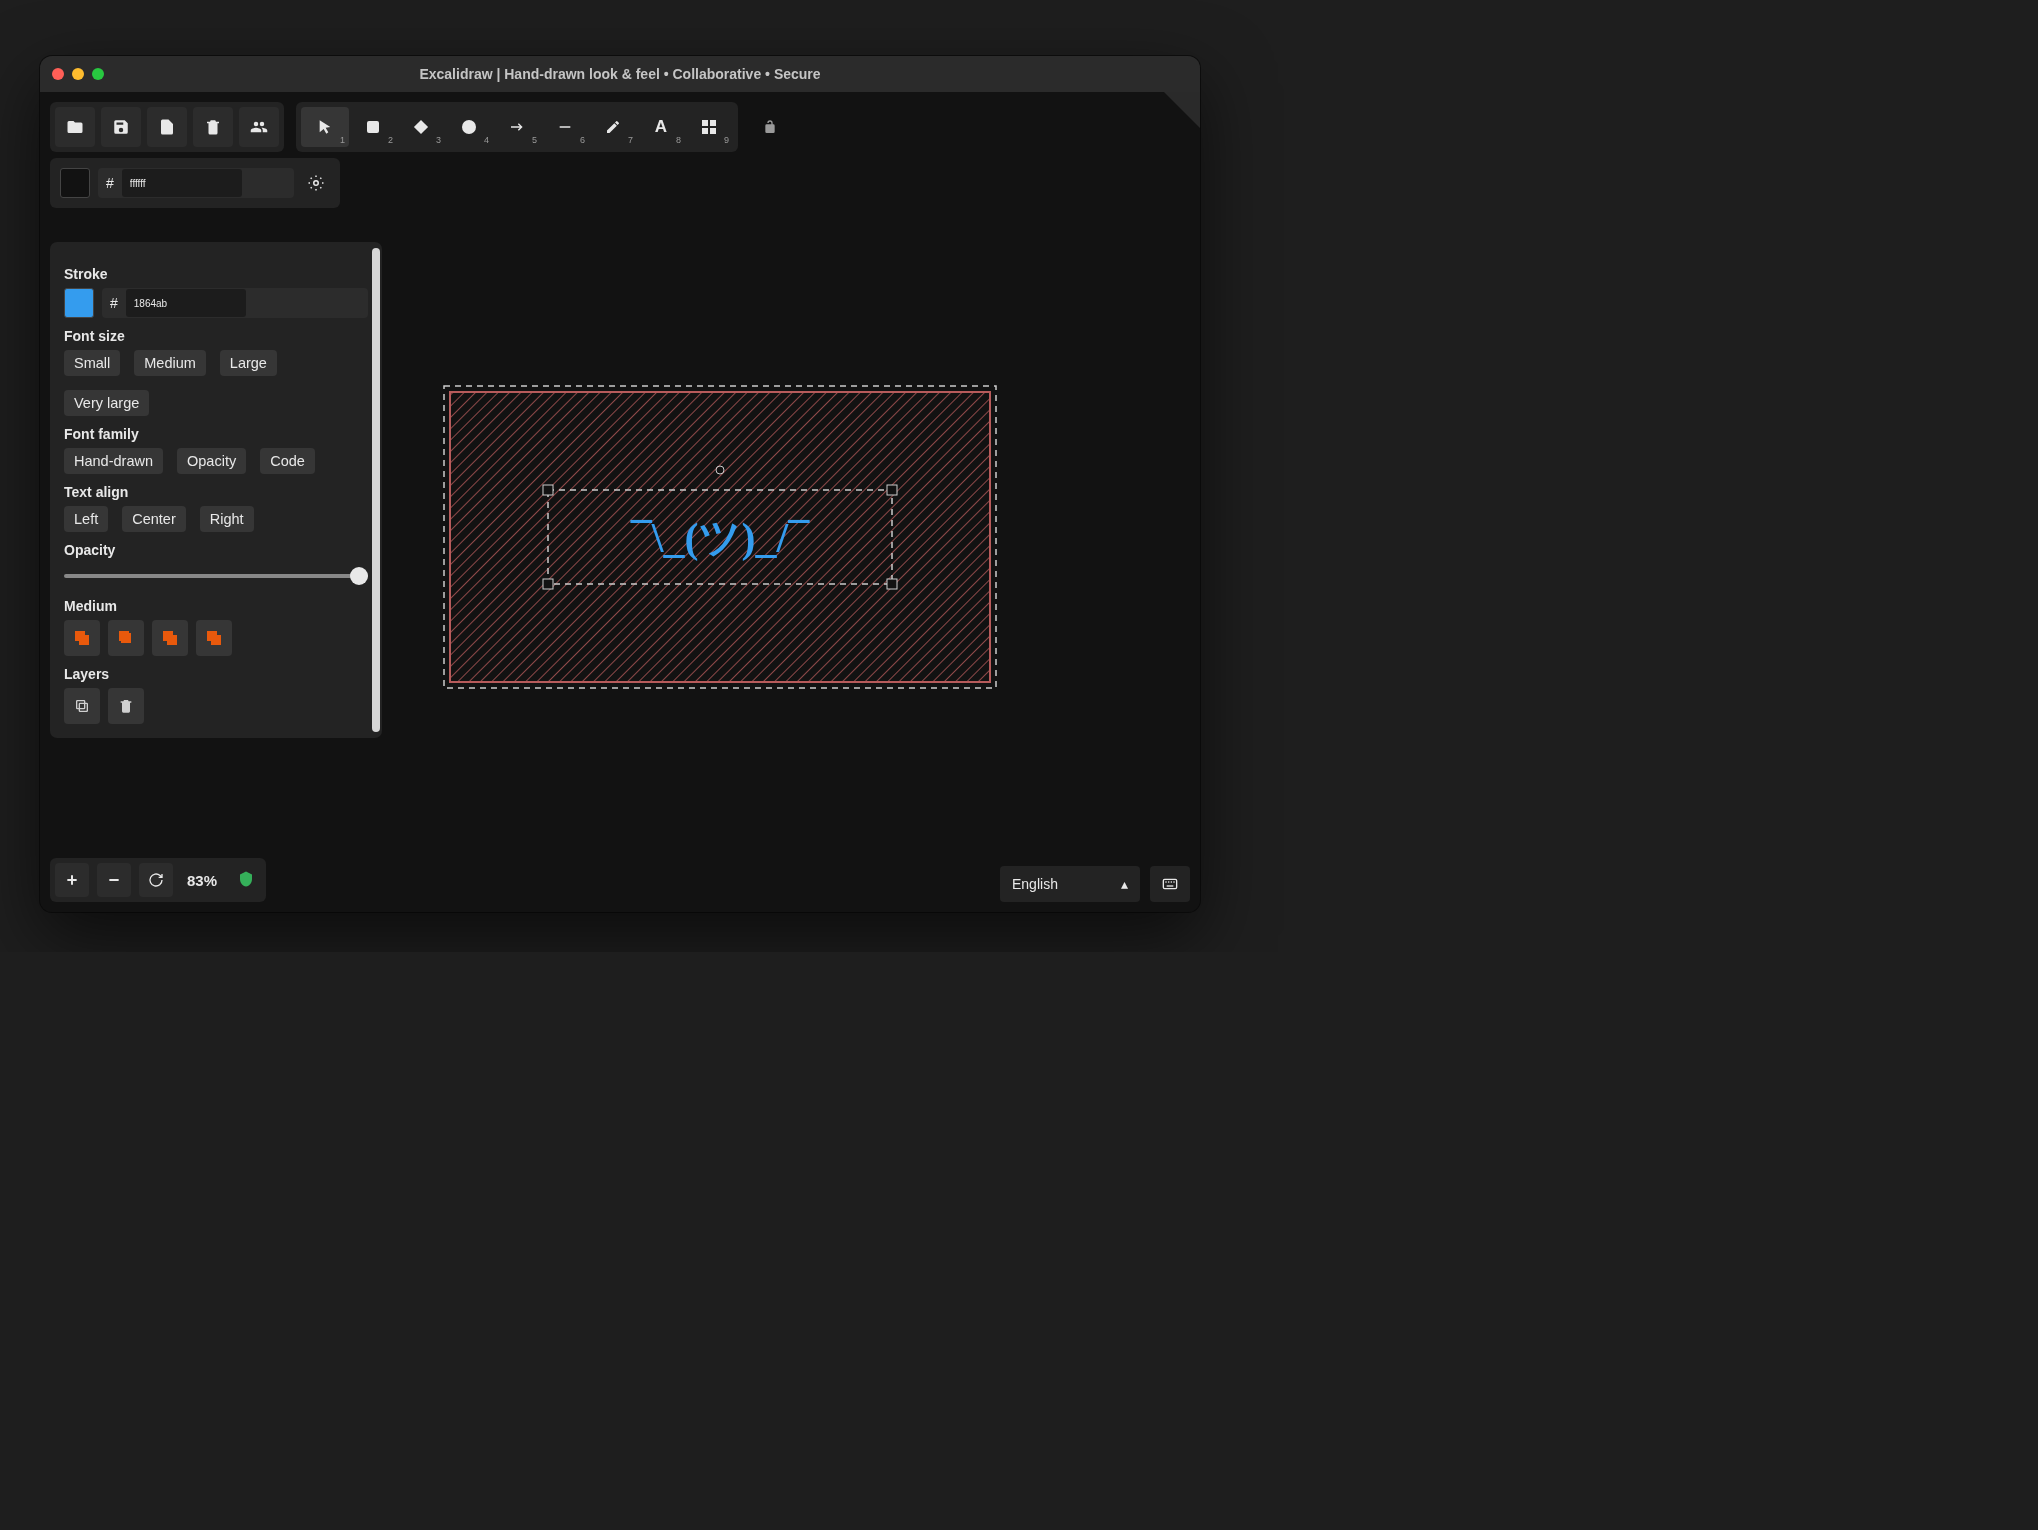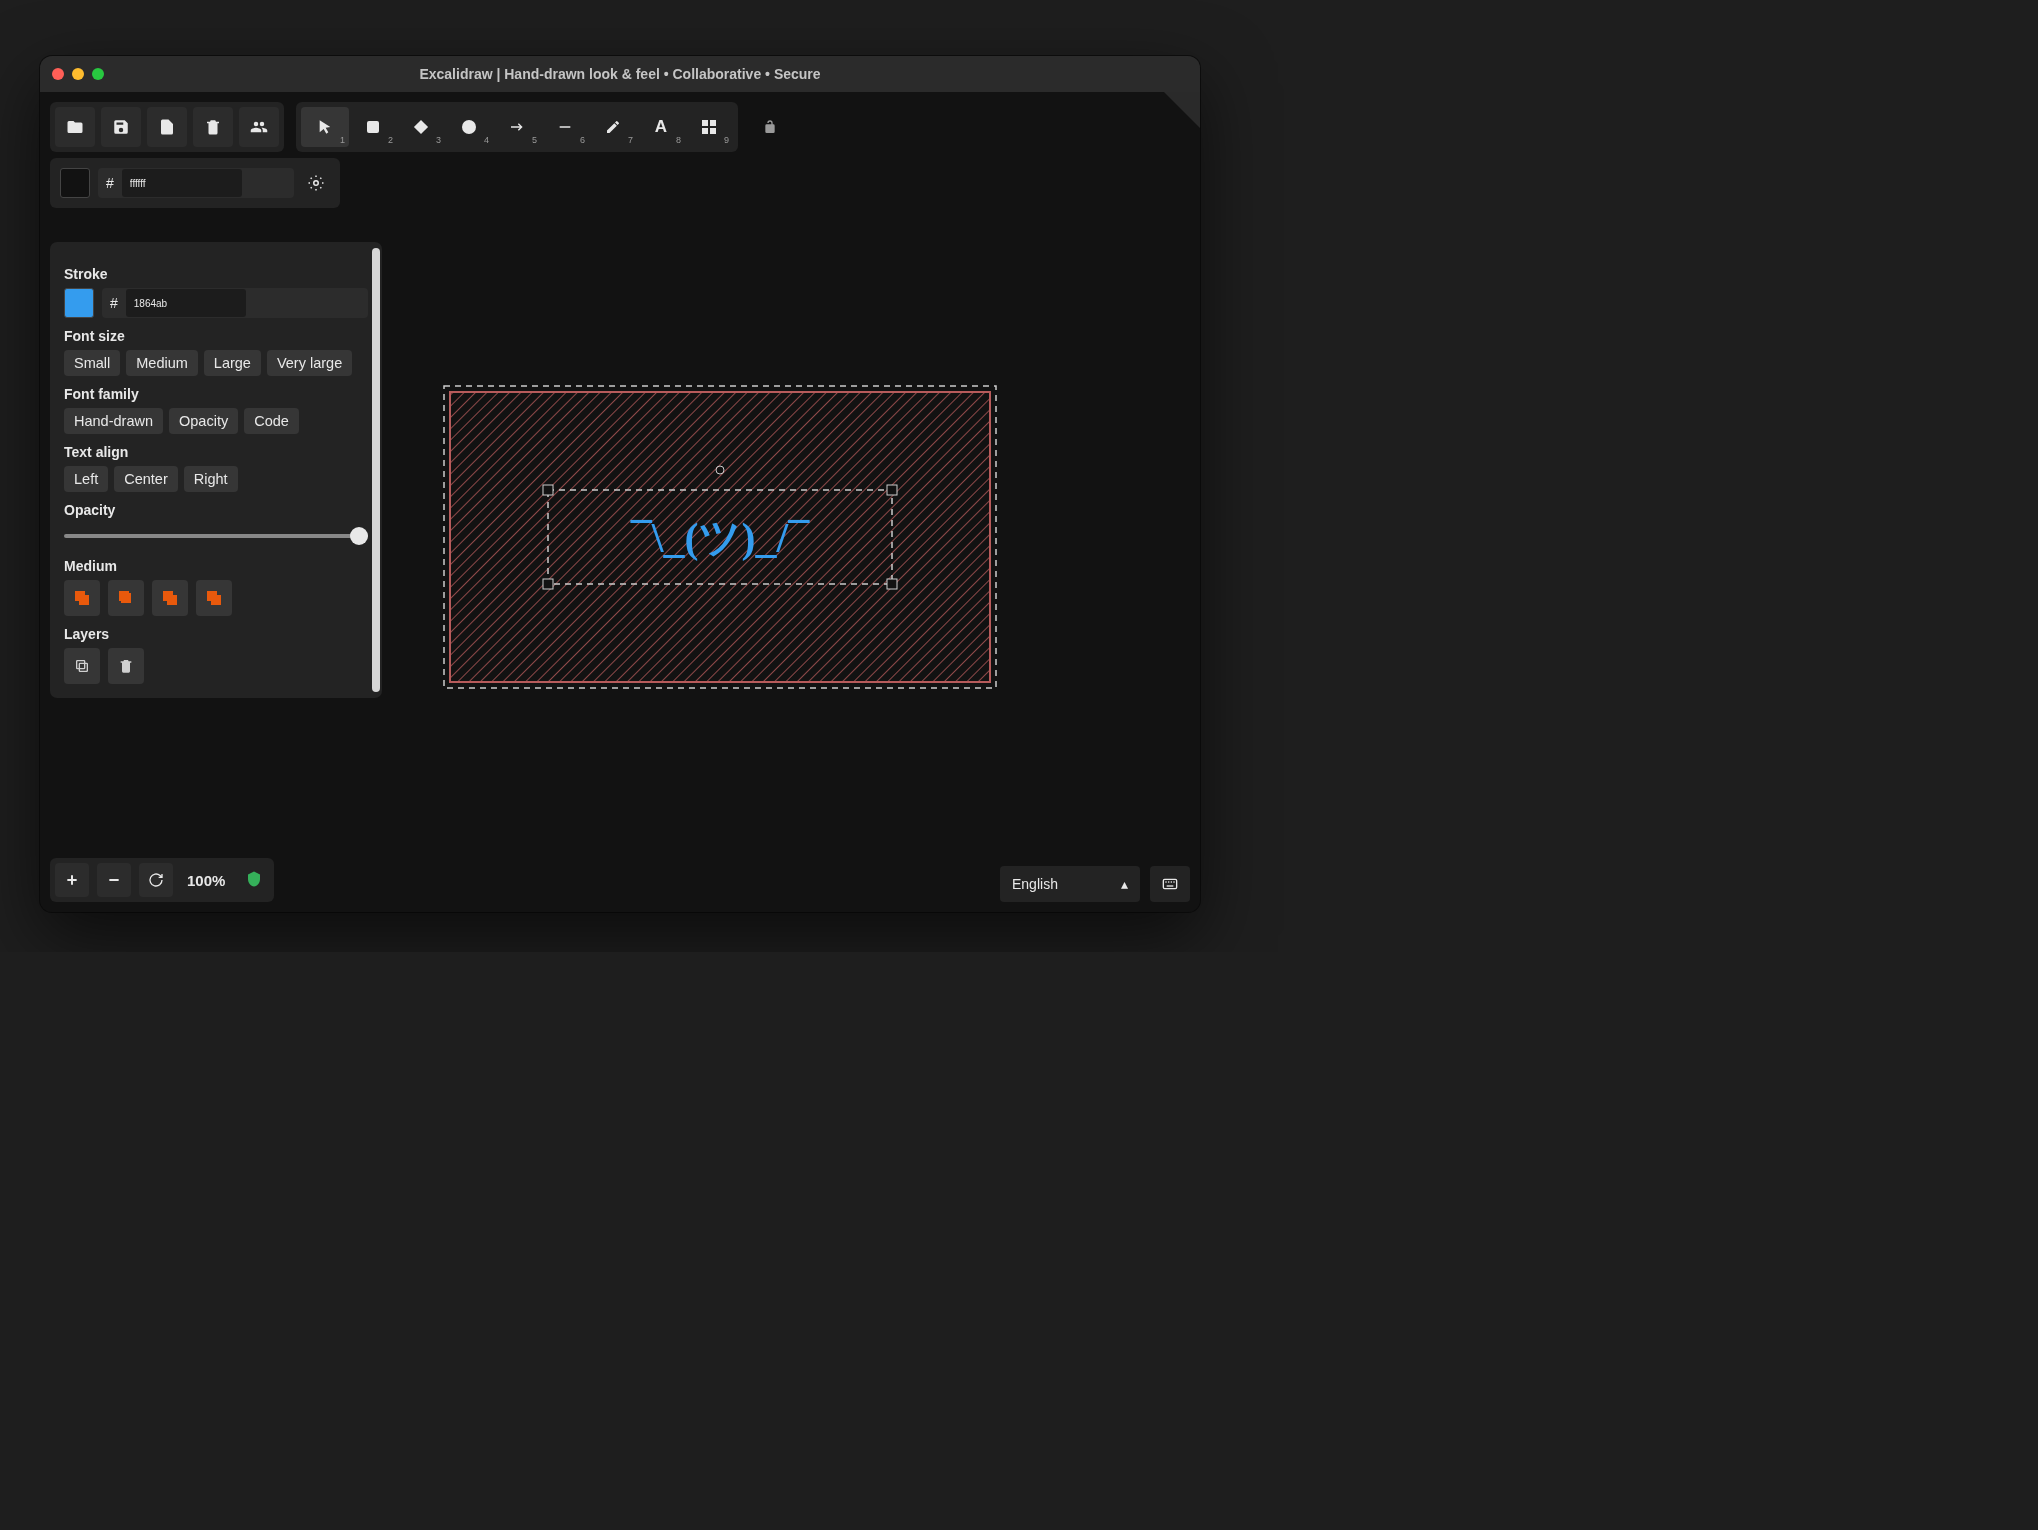--- a/index.html
+++ b/index.html
@@ -179,21 +179,21 @@
   .sect-label {
     font-weight: 700;
     color: var(--text-bright);
     margin: 10px 0 6px;
     font-size: 14px;
   }
   .sect-label:first-child { margin-top: 0; }
   .btn-group {
     display: flex;
     flex-wrap: wrap;
-    gap: 6px;
+    gap: 14px;
   }
   .opt {
     background: var(--panel3);
     padding: 5px 10px;
     border-radius: 4px;
     cursor: pointer;
     color: var(--text-bright);
     font-size: 14.5px;
   }
   .slider {
@@ -529,21 +529,21 @@
       <div class="icon-btn">
           <svg width="16" height="16" viewBox="0 0 24 24" stroke="currentColor" stroke-width="3">
             <path d="M5 12h14"></path>
           </svg>
         </div>
       <div class="icon-btn">
           <svg width="16" height="16" viewBox="0 0 24 24" fill="none" stroke="currentColor" stroke-width="2">
             <path d="M21 12a9 9 0 1 1-3-6.7L21 8M21 3v5h-5"></path>
           </svg>
         </div>
-      <span class="zoom-label">100%</span>
+      <span class="zoom-label">83%</span>
       <span class="shield"><svg width="18" height="18" viewBox="0 0 24 24" fill="currentColor">
             <path d="M12 2l8 4v6c0 5-3.4 9.3-8 10-4.6-.7-8-5-8-10V6l8-4z"></path>
           </svg></span>
     </div>
 
     <div class="bottom-right">
       <div class="lang-select">
         <span>English</span>
         <span>▴</span>
       </div>

